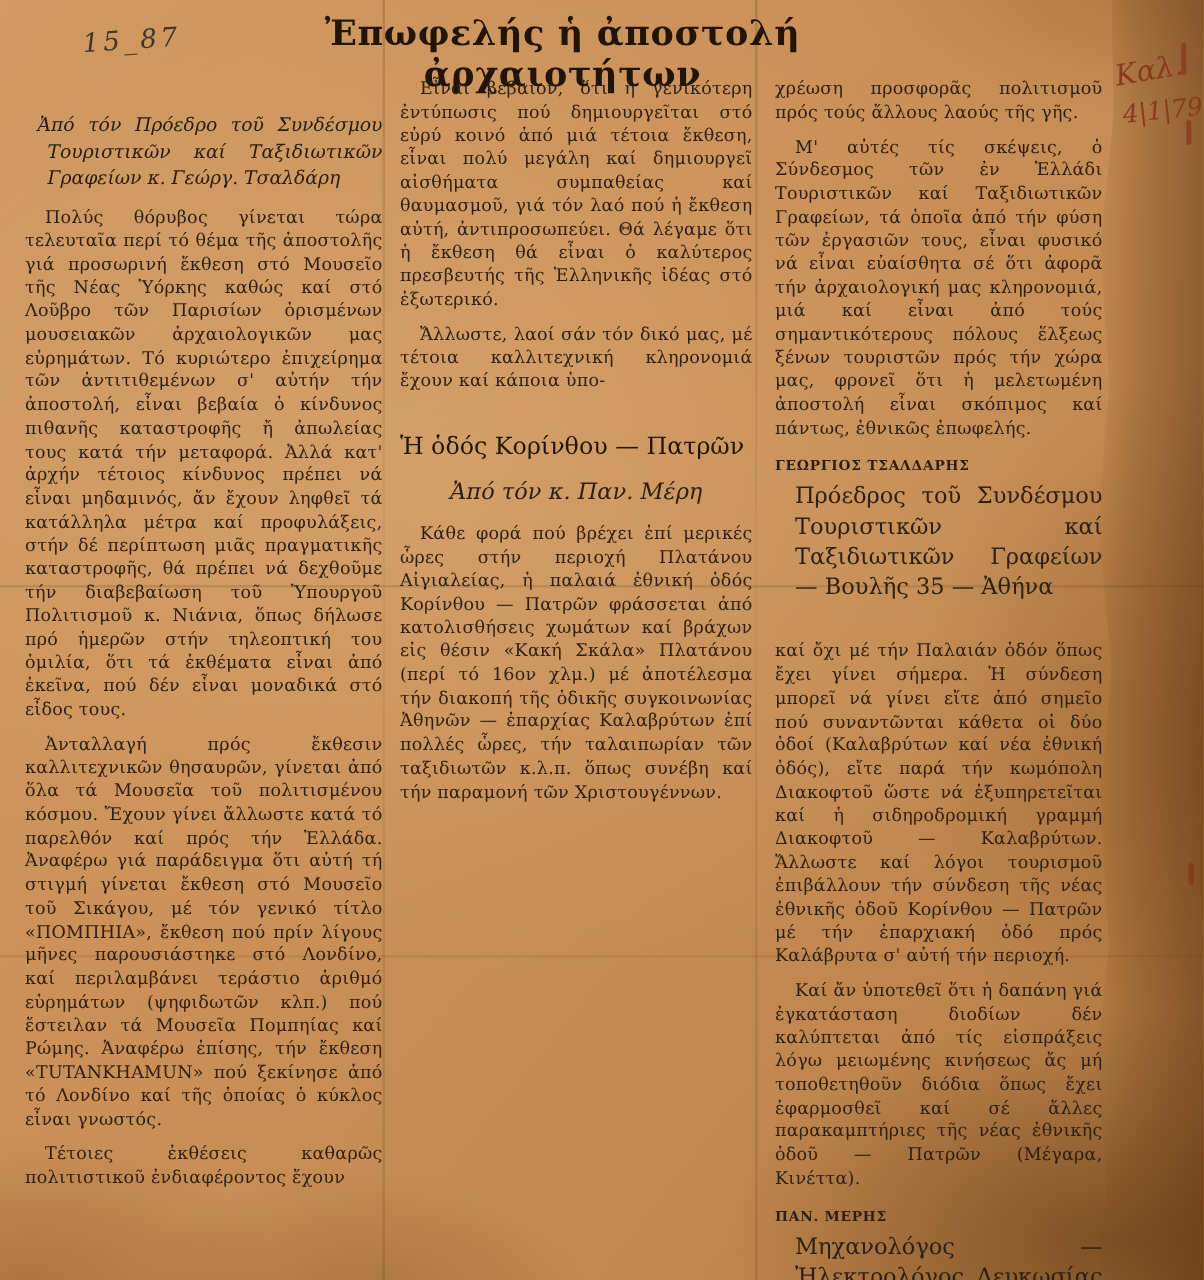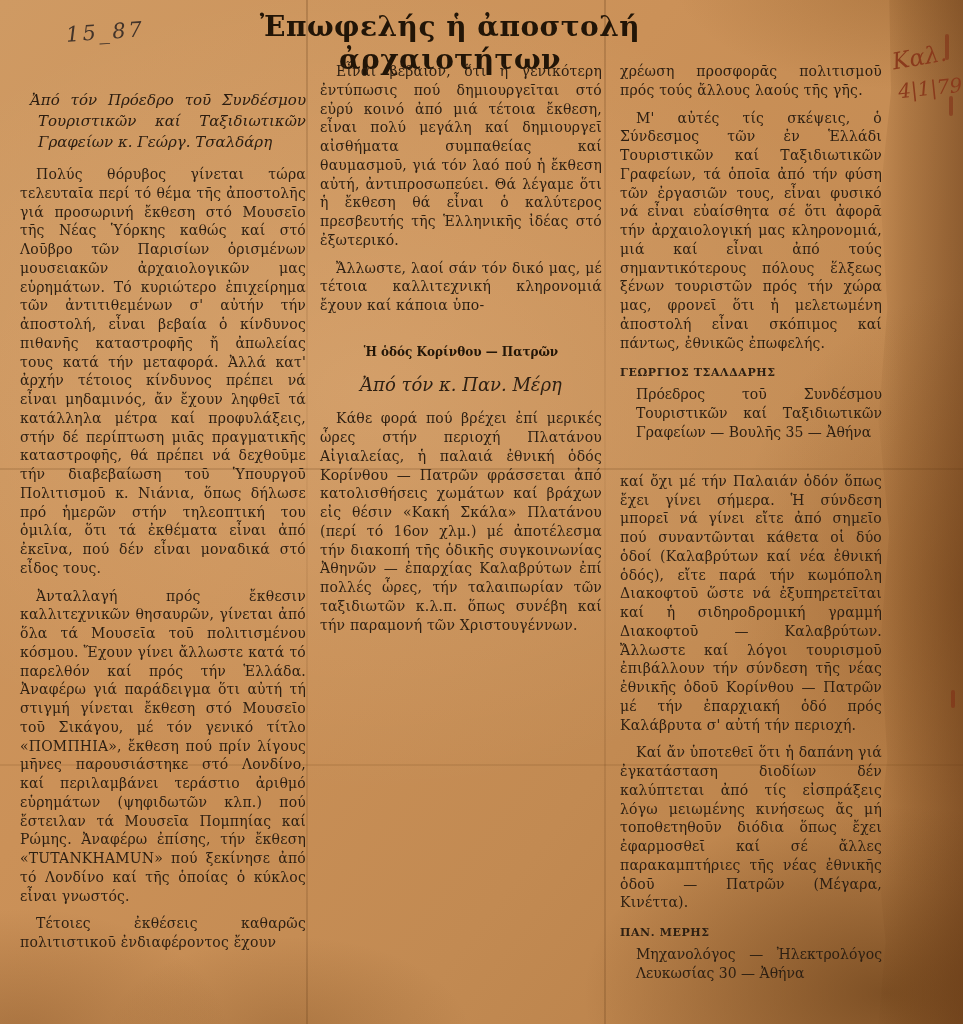--- a/index.html
+++ b/index.html
@@ -53,25 +53,25 @@
     font-style:italic; font-size:15px; line-height:1.4;
     padding-left:18px; text-indent:-8px; margin-bottom:12px; color:#2a1c10;
   }
   p.body {
     font-size:14px; line-height:1.34; letter-spacing:.2px;
     margin-bottom:9px; text-indent:16px; color:#2d1f12;
   }
   p.body.cont { text-indent:0; }
 
   .sig { font-weight:bold; font-size:11px; letter-spacing:.6px; margin:14px 0 6px; text-align:left; }
-  .sig-title { font-size:14px; line-height:1.35; padding-left:16px; text-align:justify; }
+  .sig-title { font-size:18px; line-height:1.35; padding-left:16px; text-align:justify; }
 
   .article2-block { margin-top:30px; }
-  .a2-headline { font-size:12px; font-weight:bold; line-height:1.3; margin-bottom:14px;
-    text-align:center; color:#221507; }
+  .a2-headline { font-size:19px; font-weight:normal; line-height:1.3; margin-bottom:14px;
+    text-align:left; color:#221507; }
   .a2-byline { font-style:italic; font-size:18px; text-align:center; margin-bottom:14px; }
 </style>
 </head>
 <body>
 
 <div class="paper">
 
   <div class="crease-v" style="left:306px"></div>
   <div class="crease-v" style="left:604px"></div>
   <div class="crease-h" style="top:468px"></div>

